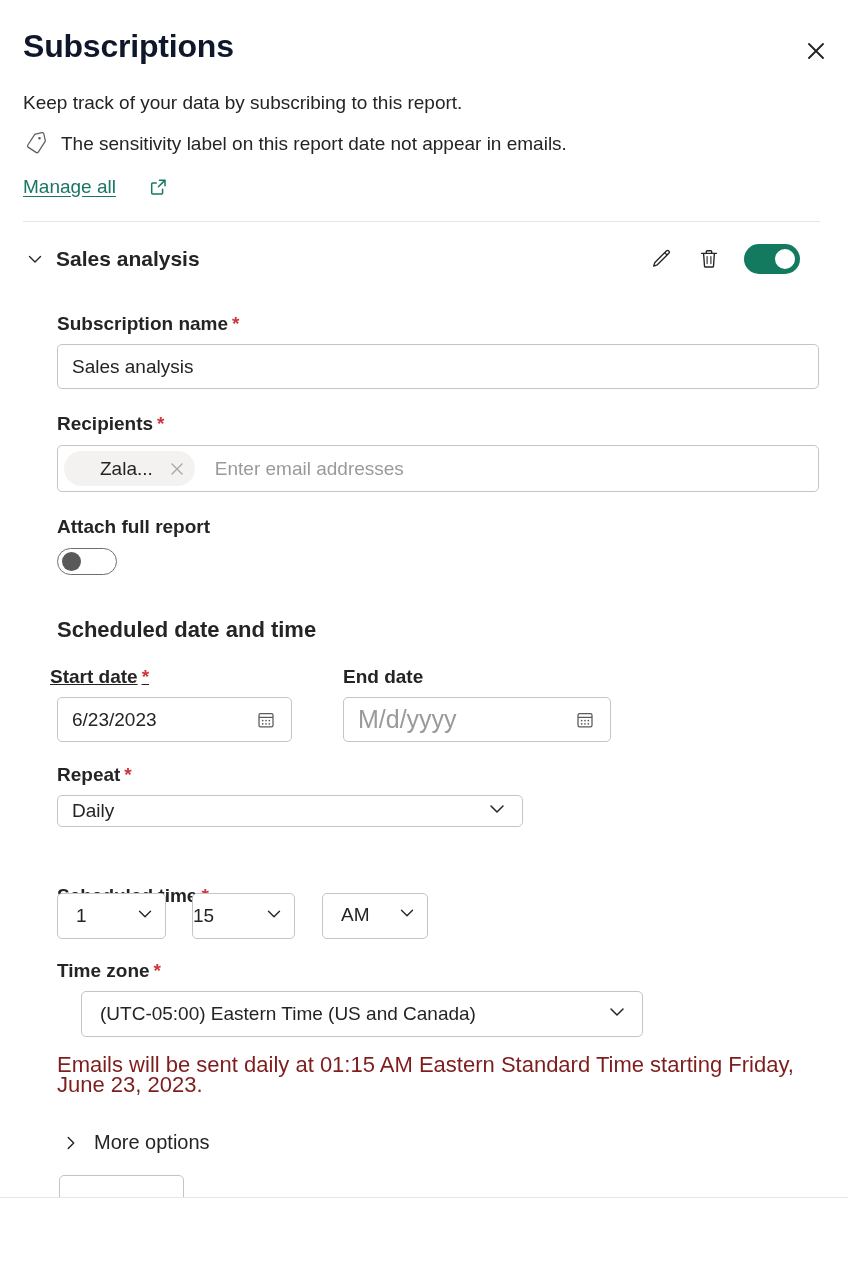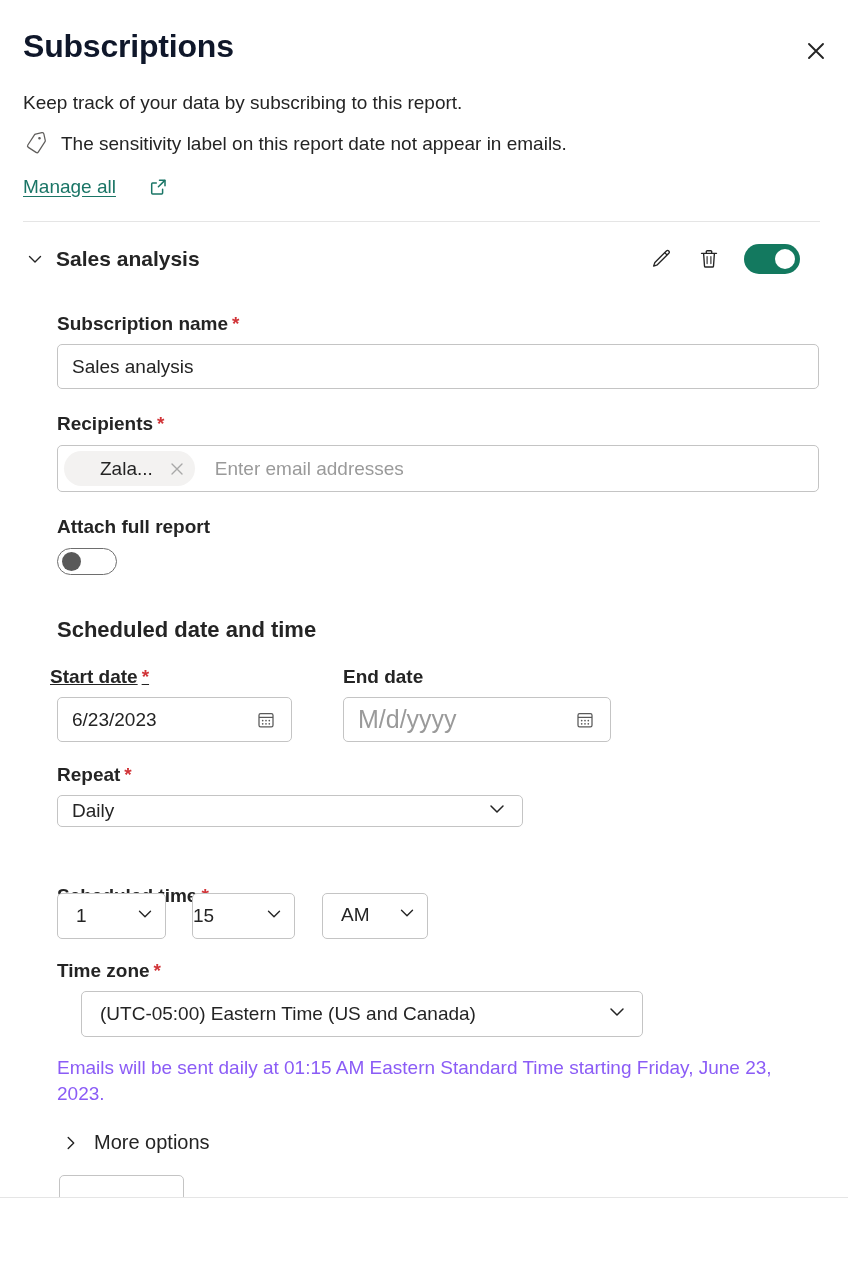--- a/index.html
+++ b/index.html
@@ -277,23 +277,23 @@
     left: 57px; top: 991px; width: 562px; height: 46px;
     padding: 0 14px 0 18px;
     justify-content: space-between;
     margin-left: 24px;
   }
 
   .summary-text {
     position: absolute;
     left: 57px; top: 1055px;
     width: 745px;
-    font-size: 19px;
-    color: #8b5cf6;
-    line-height: 26px;
+    font-size: 22px;
+    color: #7f1d1d;
+    line-height: 20px;
   }
 
   
   .more-options {
     position: absolute;
     left: 62px; top: 1131px;
     display: flex;
     align-items: center;
     gap: 14px;
     cursor: pointer;

